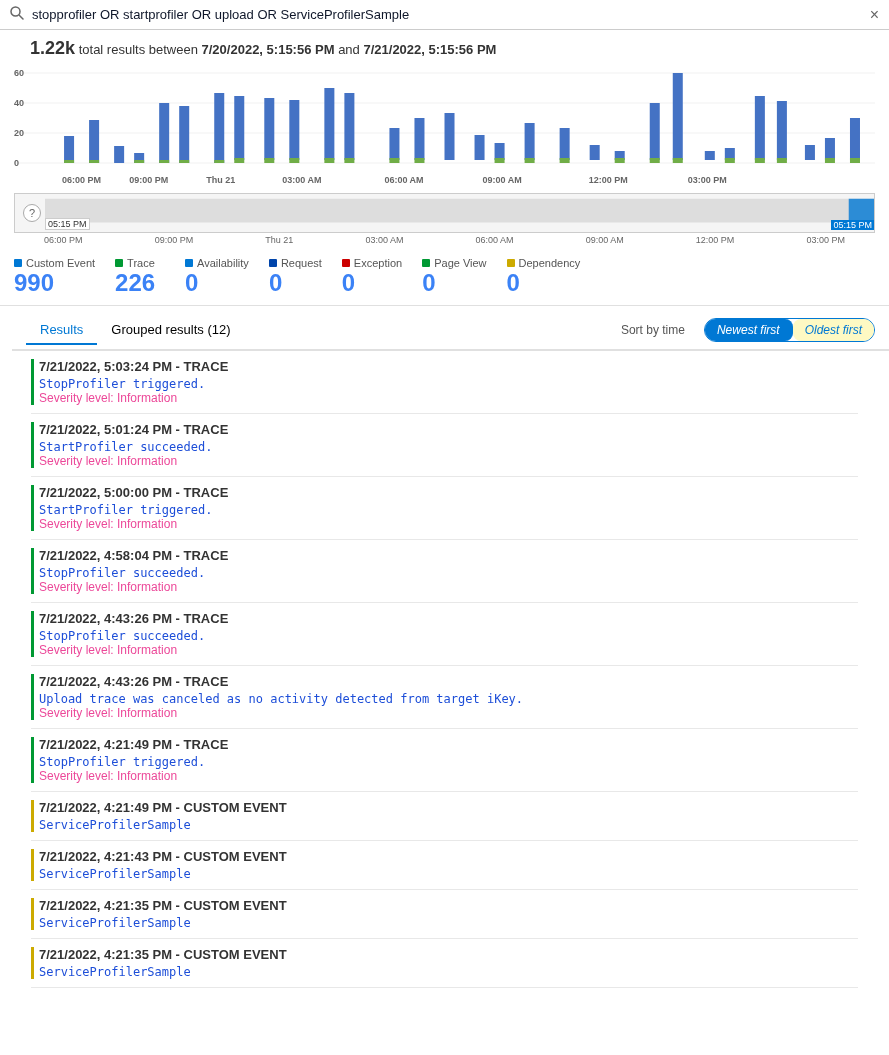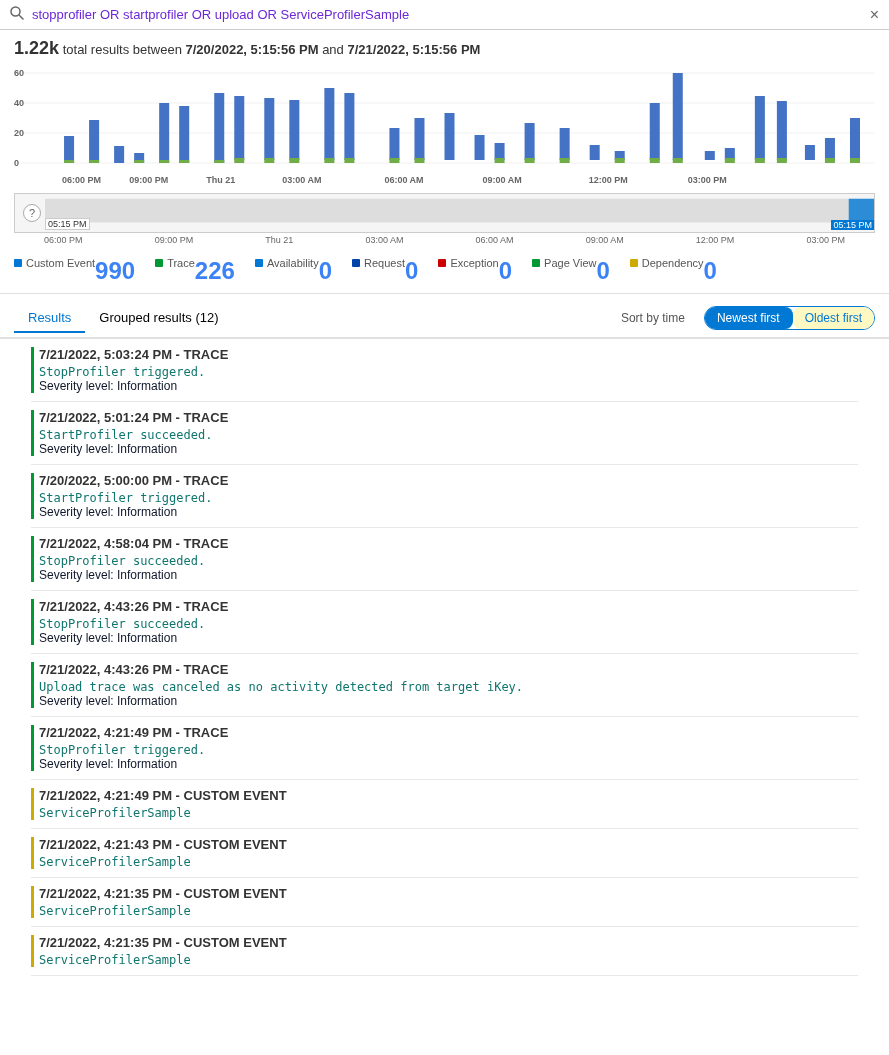--- a/index.html
+++ b/index.html
@@ -21,33 +21,33 @@
       gap: 8px;
     }
     .search-icon-wrap {
       color: #666;
       font-size: 14px;
     }
     .search-input {
       border: none;
       outline: none;
       font-size: 13px;
-      color: #6d28d9;
+      color: #0f172a;
       flex: 1;
     }
     .search-clear {
       cursor: pointer;
       color: #666;
       font-size: 16px;
       line-height: 1;
     }
 
     
     .summary-line {
-      padding: 8px 14px 4px;
+      padding: 8px 30px 4px;
       font-size: 13px;
       color: #333;
     }
     .summary-line .count {
       font-size: 18px;
       font-weight: 600;
     }
 
     
     .chart-area {
@@ -68,21 +68,21 @@
     
     .stats-row {
       display: flex;
       padding: 8px 14px;
       gap: 20px;
       border-bottom: 1px solid #e0e0e0;
       margin-bottom: 4px;
     }
     .stat-item {
       display: flex;
-      flex-direction: row;
+      flex-direction: column;
       align-items: flex-start;
       min-width: 50px;
       text-align: right;
     }
     .stat-label {
       font-size: 11px;
       color: #555;
       display: flex;
       align-items: center;
       gap: 4px;
@@ -99,20 +99,21 @@
       color: #3b82f6;
     }
 
     
     .tabs-row {
       display: flex;
       align-items: center;
       justify-content: space-between;
       padding: 6px 14px;
       border-bottom: 2px solid #e0e0e0;
+      margin-left: 12px;
     }
     .tabs-left {
       display: flex;
       gap: 0;
     }
     .tab {
       padding: 6px 14px;
       cursor: pointer;
       font-size: 13px;
       color: #000000;
@@ -146,20 +147,21 @@
     }
     .sort-btn-group {
       display: flex;
       border: 1px solid #0078d4;
       border-radius: 12px;
       overflow: hidden;
     }
     .sort-btn-group .sort-btn {
       border: none;
       border-radius: 8px;
+      font-style: italic;
     }
     .sort-btn-group .sort-btn:first-child {
       border-right: 1px solid #0078d4;
     }
 
     
     .results-list {
       padding: 0 31px;
     }
     .result-item {
@@ -181,26 +183,26 @@
       background: #ccaa00;
     }
     .result-title {
       font-size: 13px;
       font-weight: 600;
       color: #333;
       margin-bottom: 3px;
     }
     .result-body {
       font-size: 12px;
-      color: #0f766e;
+      color: #1d4ed8;
       font-family: 'Consolas', monospace;
     }
     .result-meta {
       font-size: 12px;
-      color: #0f172a;
+      color: #ec4899;
     }
   </style>
 </head>
 <body>
 
 <div class="search-bar">
   <span class="search-icon-wrap">
     <svg width="14" height="14" viewBox="0 0 14 14" fill="none">
       <circle cx="5.5" cy="5.5" r="4.5" stroke="#666" stroke-width="1.5"></circle>
       <line x1="9.5" y1="9.5" x2="13" y2="13" stroke="#666" stroke-width="1.5" stroke-linecap="round"></line>
@@ -419,21 +421,21 @@
       <div class="result-title">7/21/2022, 5:03:24 PM - TRACE</div>
       <div class="result-body">StopProfiler triggered.</div>
       <div class="result-meta">Severity level: Information</div>
     </div>
     <div class="result-item">
       <div class="result-title">7/21/2022, 5:01:24 PM - TRACE</div>
       <div class="result-body">StartProfiler succeeded.</div>
       <div class="result-meta">Severity level: Information</div>
     </div>
     <div class="result-item">
-      <div class="result-title">7/20/2022, 5:00:00 PM - TRACE</div>
+      <div class="result-title">7/21/2022, 5:00:00 PM - TRACE</div>
       <div class="result-body">StartProfiler triggered.</div>
       <div class="result-meta">Severity level: Information</div>
     </div>
     <div class="result-item">
       <div class="result-title">7/21/2022, 4:58:04 PM - TRACE</div>
       <div class="result-body">StopProfiler succeeded.</div>
       <div class="result-meta">Severity level: Information</div>
     </div>
     <div class="result-item">
       <div class="result-title">7/21/2022, 4:43:26 PM - TRACE</div>

